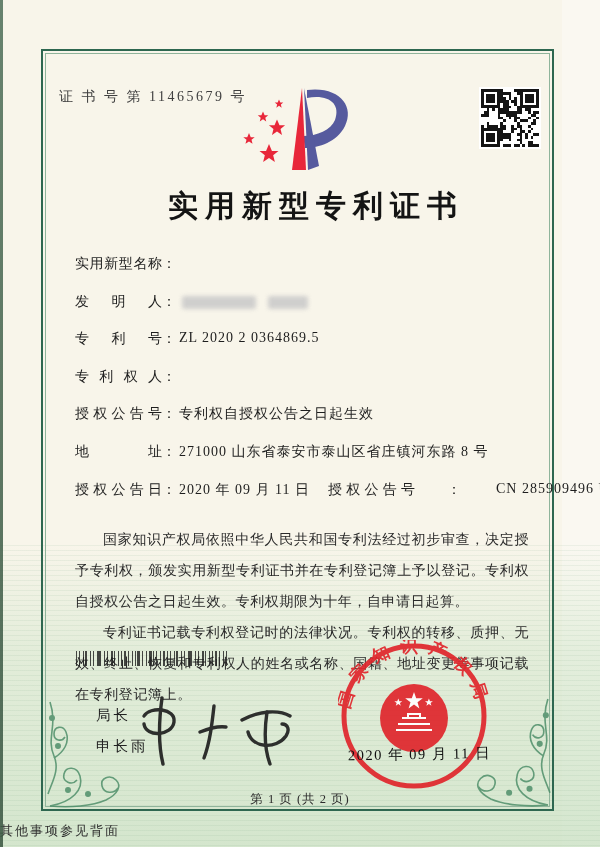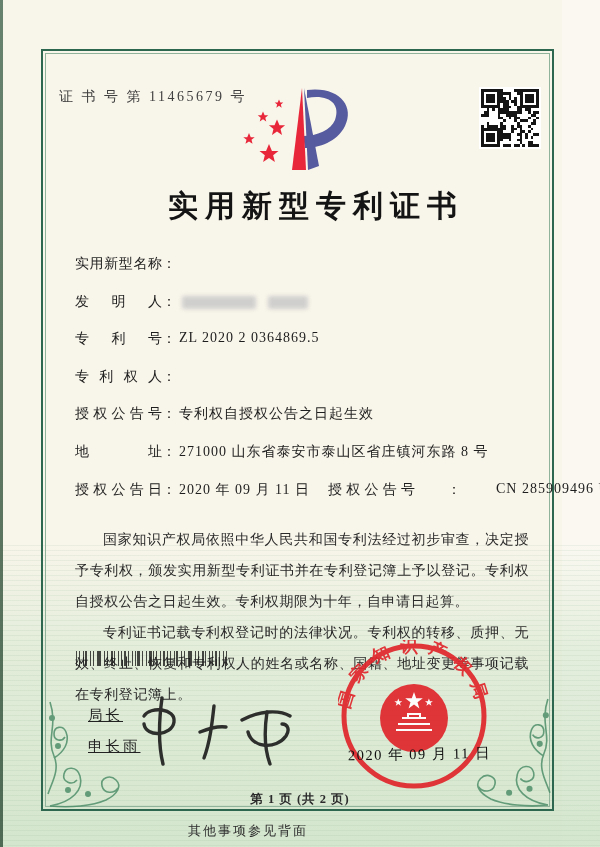--- a/index.html
+++ b/index.html
@@ -38,29 +38,29 @@
 
   .paras{left:75px;top:503px;width:454px;font-size:14px;line-height:31px;
     letter-spacing:.6px;color:#2a2a2a;text-align:justify;margin-top:21px;}
   .paras p{margin:0;text-indent:2em;}
 
   .barcode{left:76px;top:651px;width:151px;height:15px;opacity:.8;
     background:
       repeating-linear-gradient(90deg,#1c1c1c 0 1px,transparent 1px 3px,#1c1c1c 3px 4px,transparent 4px 7px),
       repeating-linear-gradient(90deg,transparent 0 9px,#1c1c1c 9px 11px,transparent 11px 13px);}
 
-  .sig-block{left:88px;top:706px;font-size:14.5px;color:#222;letter-spacing:3px;text-decoration:underline;}
+  .sig-block{left:96px;top:706px;font-size:14.5px;color:#222;letter-spacing:3px;}
   .sig-block div{margin-bottom:12px;}
   .sig-svg{left:118px;top:686px;}
 
   .seal-svg{left:338px;top:640px;opacity:.92;}
   .seal-date{left:348px;top:745px;font-size:14.5px;color:#101010;letter-spacing:1.5px;transform:rotate(-1deg);}
 
-  .pagenum{left:0;top:791px;width:600px;text-align:center;font-size:12.5px;letter-spacing:1px;color:#2b2b2b;z-index:2;font-weight:bold;}
-  .backnote{left:0;top:822px;width:496px;text-align:center;font-size:13px;letter-spacing:2px;color:#2e2e2e;z-index:2;}
+  .pagenum{left:0;top:791px;width:600px;text-align:center;font-size:12.5px;letter-spacing:1px;color:#2b2b2b;z-index:2;}
+  .backnote{left:0;top:822px;width:496px;font-size:13px;letter-spacing:2px;color:#2e2e2e;z-index:2;}
 
   .qr{left:479px;top:87px;width:62px;height:62px;background:#fff;padding:2px;z-index:2;
     display:grid;grid-template-columns:repeat(21,1fr);grid-template-rows:repeat(21,1fr);box-sizing:border-box;position:absolute;}
   .qr i{display:block;} .qr i.m{background:#141414;}
   .qf{position:absolute;width:19px;height:19px;background:#fff;border:3px solid #141414;box-sizing:border-box;}
   .qf::after{content:"";position:absolute;inset:2px;background:#141414;}
   .qf.tl{left:2px;top:2px;} .qf.tr{right:2px;top:2px;} .qf.bl{left:2px;bottom:2px;}
 
   .orn{z-index:1;}
 </style>

